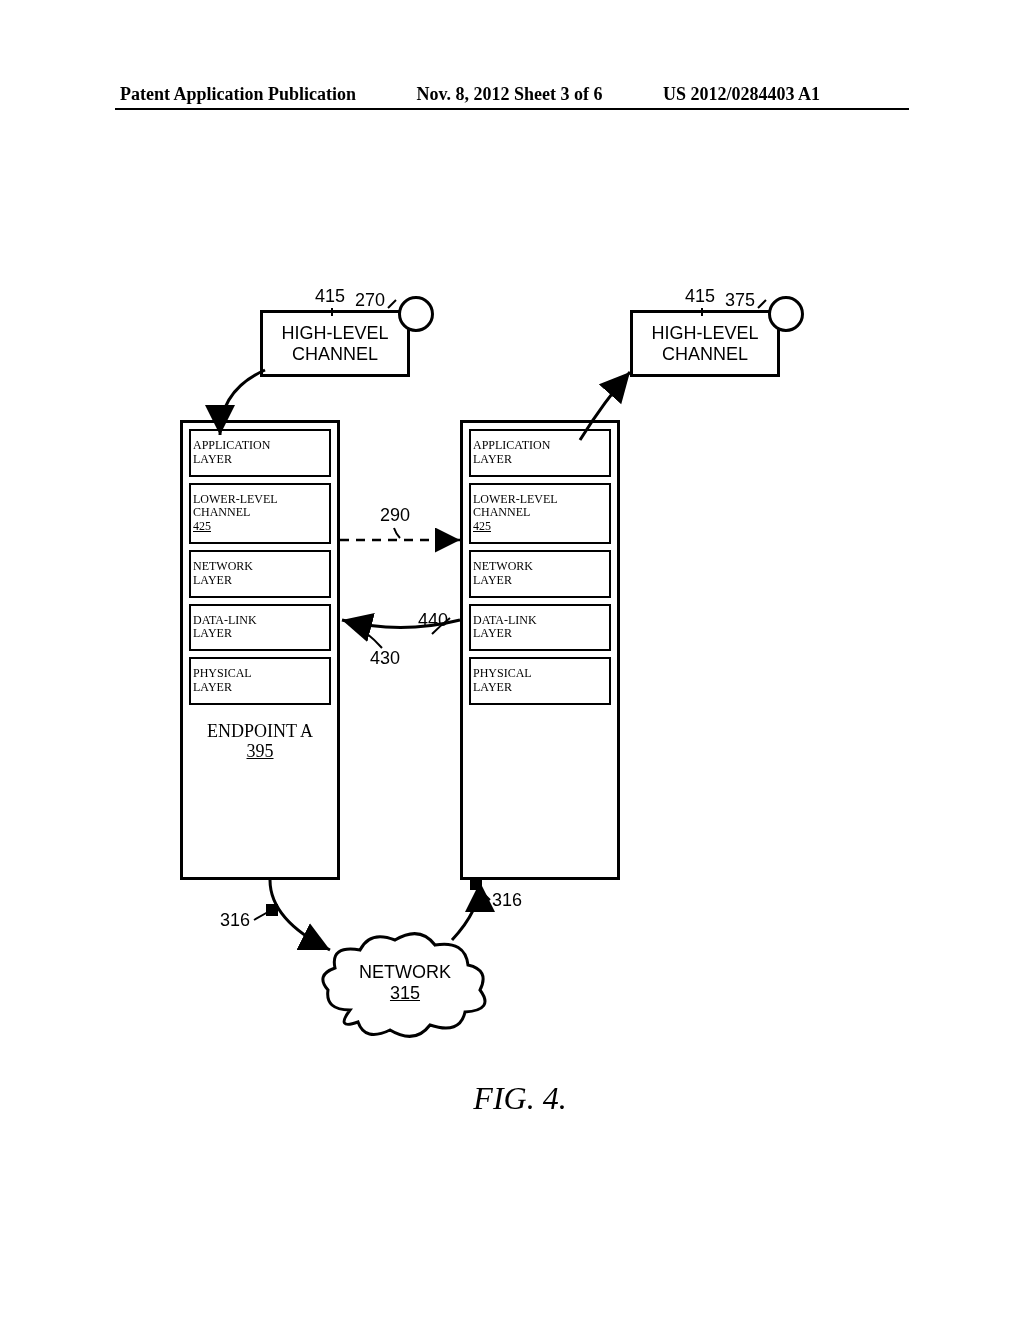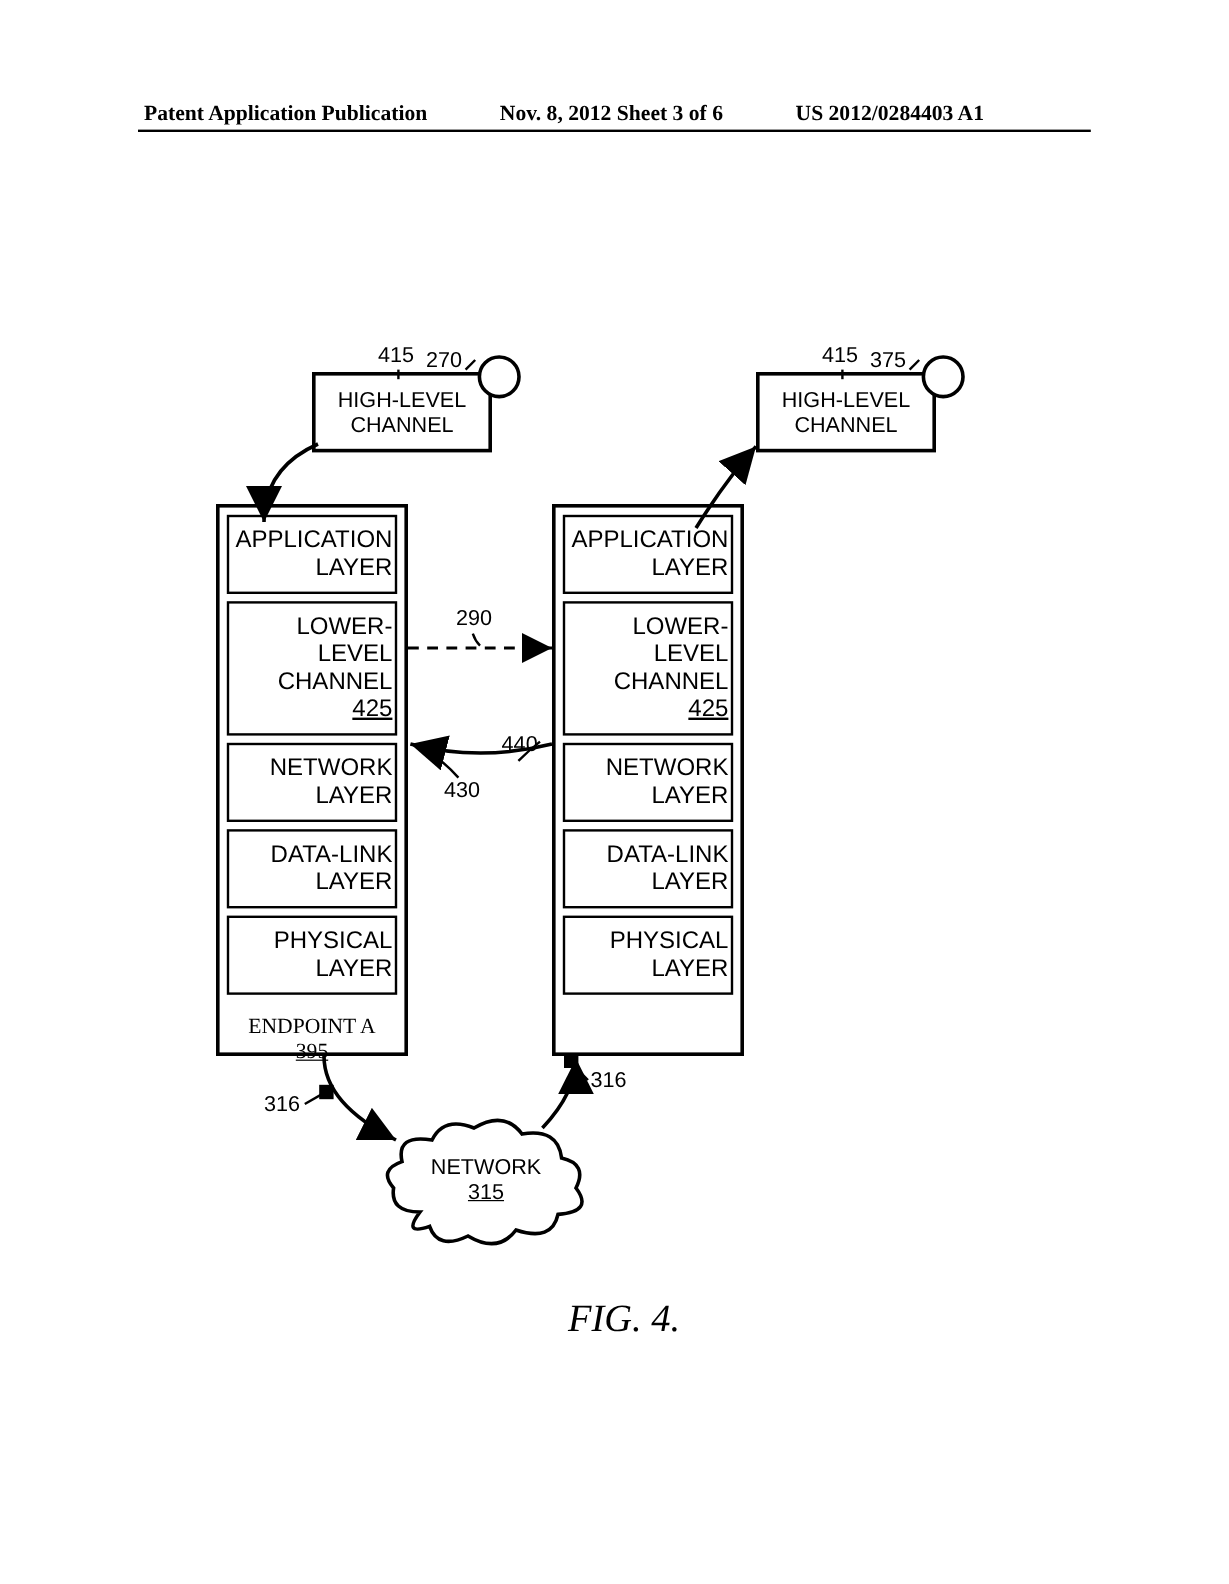--- a/index.html
+++ b/index.html
@@ -41,27 +41,27 @@
     position: absolute;
     border: 3px solid black;
     width: 160px;
     background: white;
   }
   .stackA { left: 10px; top: 130px; height: 460px; }
   .stackB { left: 290px; top: 130px; height: 460px; }
   .layer {
     border: 2px solid black;
     margin: 6px;
-    text-align: right;
-    font-family: Liberation Sans, sans-serif;
-    font-size: 20px;
+    text-align: left;
+    font-family: Liberation Serif, serif;
+    font-size: 12px;
     padding: 8px 2px;
     line-height: 1.15;
   }
-  .layer .ul { text-decoration: underline; margin-left: 32px; }
+  .layer .ul { text-decoration: underline; }
   .endpoint {
     text-align: center;
     font-family: Liberation Serif, serif;
     font-size: 18px;
     padding: 10px 2px 6px 2px;
     line-height: 1.15;
   }
   .endpoint .ul { text-decoration: underline; }
   .hlc {
     position: absolute;

